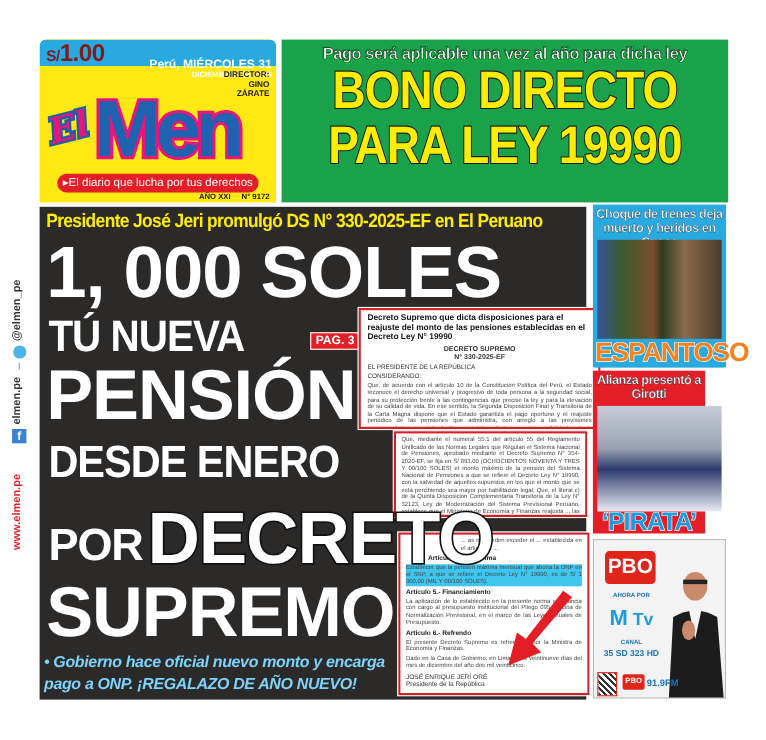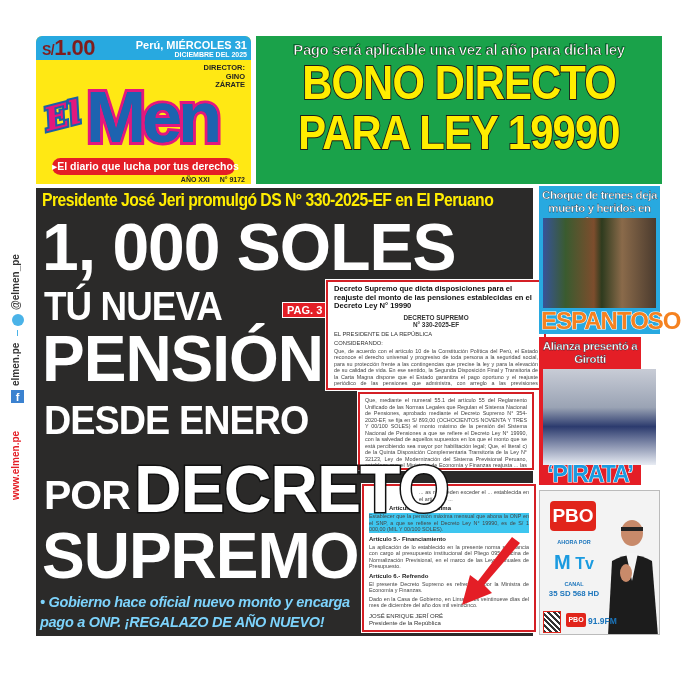--- a/index.html
+++ b/index.html
@@ -4,26 +4,26 @@
 <style>
   * { box-sizing: border-box; margin: 0; padding: 0; }
   html, body { width: 696px; height: 673px; background: #ffffff; overflow: hidden; }
   body { position: relative; font-family: "Liberation Sans", "DejaVu Sans", sans-serif; }
 
   
   .masthead { position: absolute; left: 36px; top: 36px; width: 215px; height: 148px; background: #ffe814; border-radius: 6px 6px 0 0; overflow: hidden; }
   .mast-top { height: 24px; background: #28a9e0; display: flex; justify-content: space-between; align-items: flex-start; padding: 0 4px 0 6px; }
   .price { color: #7f1d1d; font-weight: 900; font-size: 22px; line-height: 24px; letter-spacing: -0.5px; font-family: Liberation Sans, sans-serif; }
   .price small { font-size: 14px; font-weight: 700; }
-  .dateblock { text-align: right; color: #fff; line-height: 1; padding-top: 4px; }
+  .dateblock { text-align: right; color: #fff; line-height: 1; padding-top: 18px; }
   .date1 { font-size: 11px; font-weight: 700; }
   .date2 { font-size: 7px; font-weight: 700; }
   .director { position: absolute; right: 6px; top: 28px; text-align: right; font-size: 7.5px; font-weight: 700; color: #222; line-height: 1.15; }
   .logo { position: absolute; left: 6px; top: 38px; width: 200px; height: 78px; }
-  .slogan { position: absolute; left: 16px; top: 122px; width: 183px; height: 17px; background: #e41e26; border-radius: 9px; color: #fff; font-size: 10.5px; font-weight: 700; text-align: center; line-height: 17px; white-space: nowrap; }
+  .slogan { position: absolute; left: 16px; top: 122px; width: 183px; height: 17px; background: #e41e26; border-radius: 9px; color: #fff; font-size: 10.5px; font-weight: 400; text-align: center; line-height: 17px; white-space: nowrap; }
   .issue { position: absolute; right: 6px; bottom: 1px; font-size: 7px; font-weight: 700; color: #222; }
   .issue span { margin-left: 10px; }
 
   
   .green-box { position: absolute; left: 256px; top: 36px; width: 406px; height: 148px; background: #1aa24a; text-align: center; }
   .green-kicker { color: #fff; font-size: 15px; font-weight: 700; margin-top: 5px; letter-spacing: -0.4px; text-shadow: 1px 1px 0 #0b3, -1px -1px 0 #073; -webkit-text-stroke: 0.6px #0a3a18; }
   .green-head { color: #ffed00; font-weight: 900; font-size: 48px; line-height: 50px; letter-spacing: -1px; -webkit-text-stroke: 2px #1a1a1a; paint-order: stroke fill; transform: scaleX(0.87); }
 
   
   .main-panel { position: absolute; left: 36px; top: 188px; width: 497px; height: 448px; background: #2b2a29; }
@@ -188,21 +188,21 @@
   <div class="card-banner">
     <div>‘PIRATA’</div>
   </div>
 </div>
 
 <div class="ad">
   <div class="pbo-logo">PBO</div>
   <div class="ad-small" style="top:48px;">AHORA POR</div>
   <div class="mtv"><span style="font-size:20px;">M</span> <span>Tv</span></div>
   <div class="ad-small" style="top:90px;">CANAL</div>
-  <div class="channels">35 SD  568 HD</div>
+  <div class="channels">35 SD  323 HD</div>
   <svg class="person" viewBox="0 0 58 125">
     <ellipse cx="30" cy="22" rx="11" ry="13" fill="#c88a6a"></ellipse>
     <rect x="19" y="16" width="22" height="4" fill="#222"></rect>
     <path d="M6 125 L10 50 Q30 38 50 50 L56 125 Z" fill="#1c1c1c"></path>
     <path d="M24 42 L30 70 L36 42 Z" fill="#f5f5f5"></path>
     <ellipse cx="24" cy="62" rx="6" ry="9" fill="#c88a6a"></ellipse>
   </svg>
   <div class="qr"></div>
   <div class="pbo-radio">PBO</div>
   <div class="freq">91.9FM</div>

